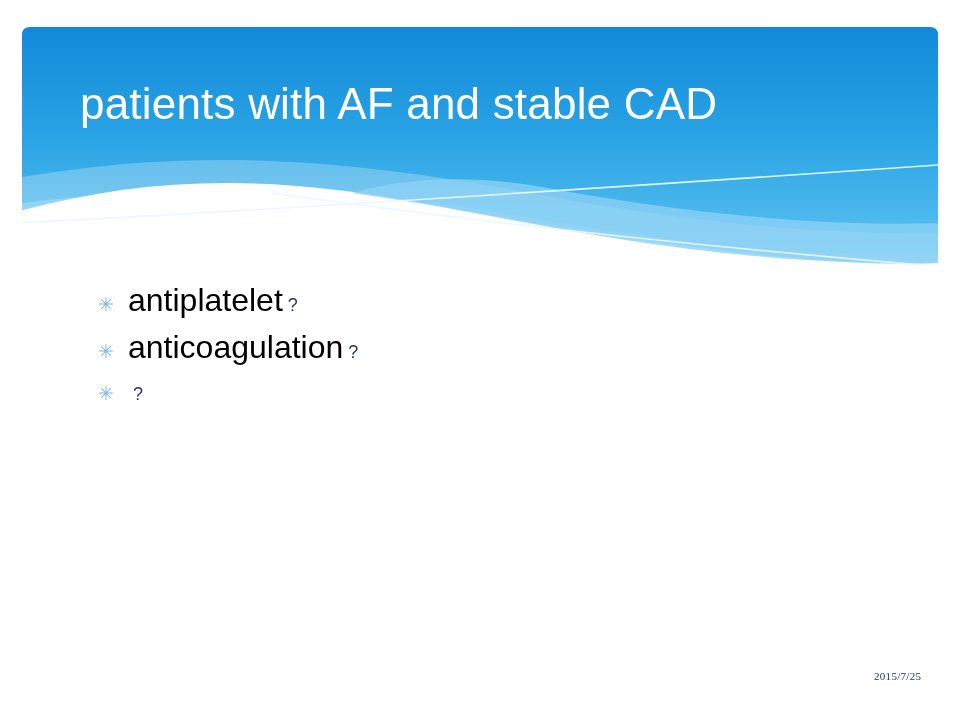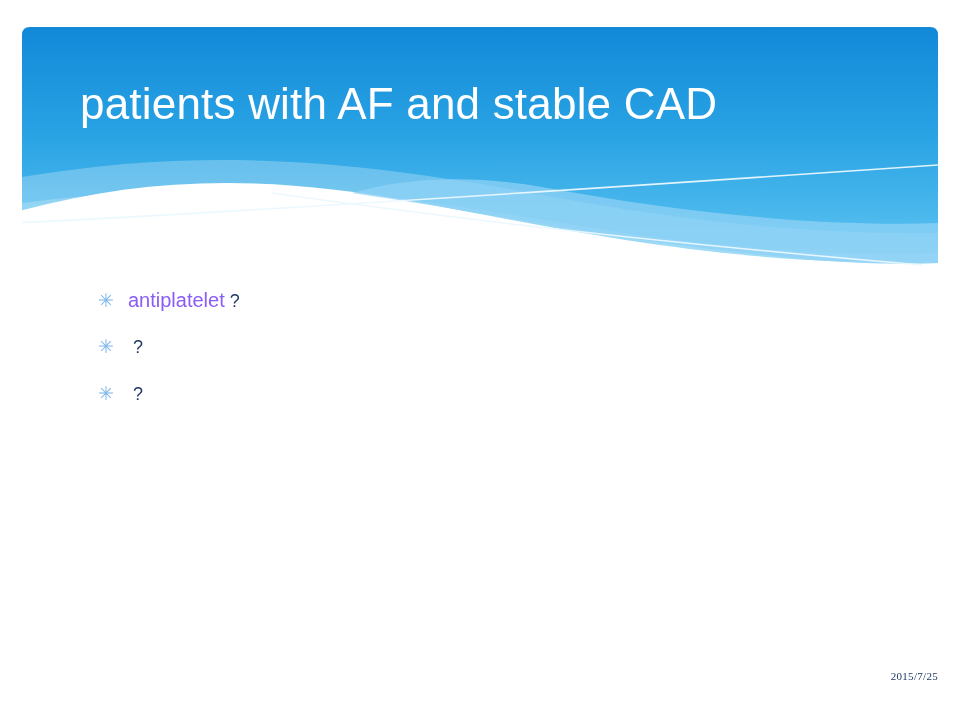--- a/index.html
+++ b/index.html
@@ -68,39 +68,39 @@
   }
   .bullet-marker {
     width: 30px;
     flex: 0 0 30px;
     color: #7EB7E8;
     font-family: "Liberation Sans", sans-serif;
     font-size: 19px;
     line-height: 30px;
   }
   .bullet-text {
-    color: #8b5cf6;
+    color: #000000;
     font-family: "Liberation Sans", sans-serif;
-    font-size: 20px;
+    font-size: 32px;
     line-height: 30px;
     white-space: nowrap;
   }
   .bullet-q {
     color: #1F3864;
     font-size: 18px;
     margin-left: 5px;
   }
 
   
   .footer-date {
     position: absolute;
     left: 874px;
     top: 669px;
     width: 64px;
-    text-align: right;
+    text-align: left;
     color: #1F3864;
     font-family: "Liberation Serif", serif;
     font-size: 11px;
     line-height: 14px;
     letter-spacing: 0.3px;
   }
 </style>
 </head>
 <body>
 
@@ -146,20 +146,21 @@
   <div class="body-list">
 
     <div class="bullet-row">
       <span class="bullet-marker">✳</span>
       <span class="bullet-text">antiplatelet</span>
       <span class="bullet-q">?</span>
     </div>
 
     <div class="bullet-row">
       <span class="bullet-marker">✳</span>
+      <span class="bullet-text">anticoagulation</span>
       <span class="bullet-q">?</span>
     </div>
 
     <div class="bullet-row">
       <span class="bullet-marker">✳</span>
       <span class="bullet-q">?</span>
     </div>
 
   </div>
 

